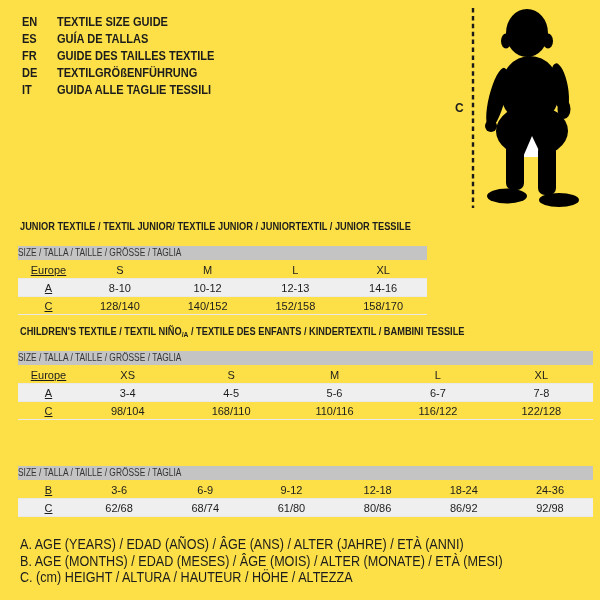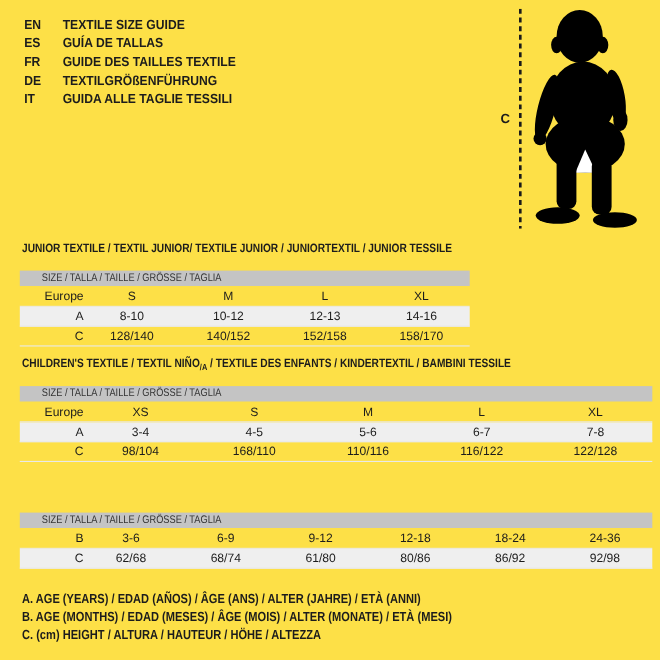--- a/index.html
+++ b/index.html
@@ -28,28 +28,28 @@
   .t2-title{top:325px;}
   .t3-title{top:427px;line-height:16px;}
   .subsize{font-size:8px;vertical-align:-2px;}
 
   
   .tbl{position:absolute;left:18px;font-size:11px;}
   .tbl1{top:246px;width:409px;}
   .tbl2{top:351px;width:575px;}
   .tbl3{top:466px;width:575px;}
   .sizebar{height:14px;background:#c4c4c4;color:#333333;font-size:10px;line-height:14px;
-           padding-left:20px;box-sizing:border-box;margin-bottom:1px;}
+           padding-left:0;box-sizing:border-box;margin-bottom:1px;}
   .row{display:flex;align-items:center;height:17px;border-bottom:1px solid #e9e9e9;}
-  .row .lbl{width:55px;flex:0 0 55px;padding-left:3px;text-align:right;}
+  .row .lbl{width:55px;flex:0 0 55px;padding-left:3px;text-align:center;text-decoration:underline;}
   .row .cell{flex:1;text-align:center;}
   .striped{background:#efefef;}
 
   
-  .footnotes{position:absolute;left:20px;top:536px;font-size:12px;font-weight:bold;line-height:16.5px;}
+  .footnotes{position:absolute;left:20px;top:536px;font-size:15px;font-weight:normal;line-height:16.5px;}
 </style>
 </head>
 <body>
 
 <div class="page">
 
   <div class="langs cond92">
     <div class="lang-row">
       <span class="lang-code">EN</span>
       <span class="lang-title">TEXTILE SIZE GUIDE</span>

